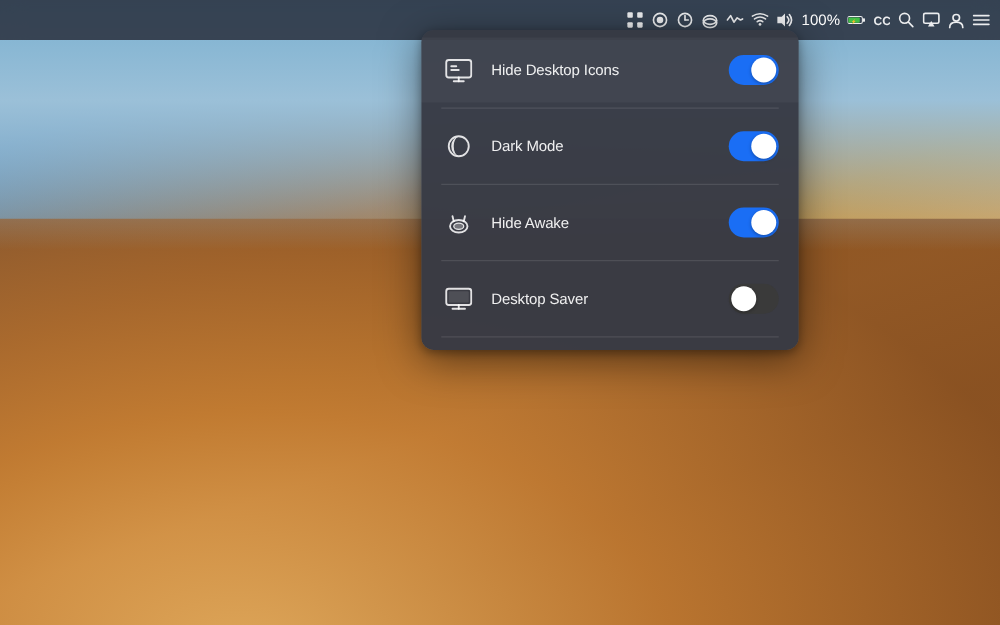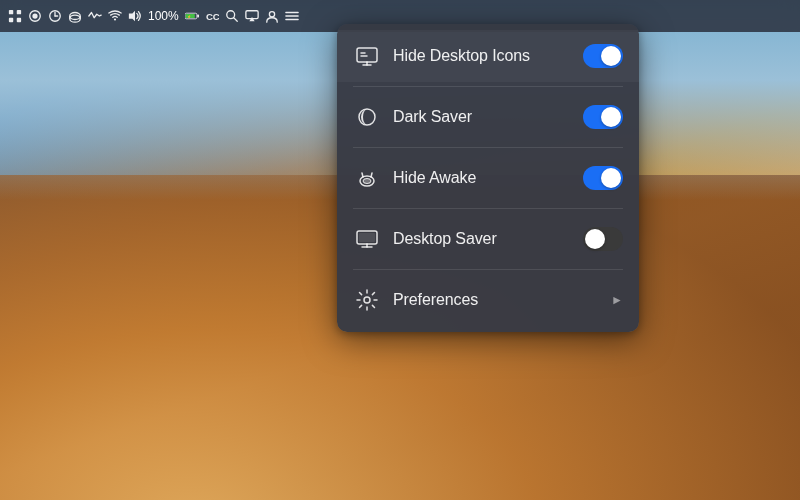--- a/index.html
+++ b/index.html
@@ -56,21 +56,21 @@
     .menubar {
       position: absolute;
       top: 0;
       left: 0;
       right: 0;
       height: 24px;
       background: rgba(30, 30, 40, 0.75);
       backdrop-filter: blur(10px);
       display: flex;
       align-items: center;
-      justify-content: flex-start;
+      justify-content: flex-end;
       padding: 16px 8px;
       z-index: 100;
     }
 
     .menubar-icons {
       display: flex;
       align-items: center;
       gap: 6px;
     }
 
@@ -130,21 +130,21 @@
     .menu-item-icon svg {
       width: 22px;
       height: 22px;
       fill: rgba(255,255,255,0.85);
       stroke: none;
     }
 
     .menu-item-label {
       flex: 1;
       color: rgba(255,255,255,0.92);
-      font-size: 16px;
+      font-size: 12px;
       font-weight: 400;
       letter-spacing: -0.1px;
     }
 
     .menu-divider {
       height: 1px;
       background: rgba(255,255,255,0.1);
       margin: 4px 16px;
     }
 
@@ -328,21 +328,21 @@
 
   <div class="menu-divider"></div>
 
   <div class="menu-item">
     <div class="menu-item-icon">
       <svg viewBox="0 0 22 22">
         <path d="M11 3 Q5 5 5 11 Q5 17 11 19 Q7 17 7 11 Q7 5 11 3Z" fill="rgba(255,255,255,0.85)"></path>
         <circle cx="11" cy="11" r="8" fill="none" stroke="rgba(255,255,255,0.85)" stroke-width="1.5"></circle>
       </svg>
     </div>
-    <span class="menu-item-label">Dark Saver</span>
+    <span class="menu-item-label">Dark Mode</span>
     <div class="toggle on">
       <div class="toggle-knob"></div>
     </div>
   </div>
 
   <div class="menu-divider"></div>
 
   <div class="menu-item">
     <div class="menu-item-icon">
       <svg viewBox="0 0 22 22">
@@ -370,24 +370,14 @@
       </svg>
     </div>
     <span class="menu-item-label">Desktop Saver</span>
     <div class="toggle off">
       <div class="toggle-knob"></div>
     </div>
   </div>
 
   <div class="menu-divider"></div>
 
-  <div class="menu-item">
-    <div class="menu-item-icon">
-      <svg viewBox="0 0 22 22">
-        <circle cx="11" cy="11" r="3" fill="none" stroke="rgba(255,255,255,0.85)" stroke-width="1.5"></circle>
-        <path d="M11 1 L11 4 M11 18 L11 21 M1 11 L4 11 M18 11 L21 11 M3.5 3.5 L5.6 5.6 M16.4 16.4 L18.5 18.5 M18.5 3.5 L16.4 5.6 M5.6 16.4 L3.5 18.5" stroke="rgba(255,255,255,0.85)" stroke-width="1.5" stroke-linecap="round" fill="none"></path>
-      </svg>
-    </div>
-    <span class="menu-item-label">Preferences</span>
-    <span class="chevron-right">►</span>
-  </div>
 
 </div>
 
 </body></html>

